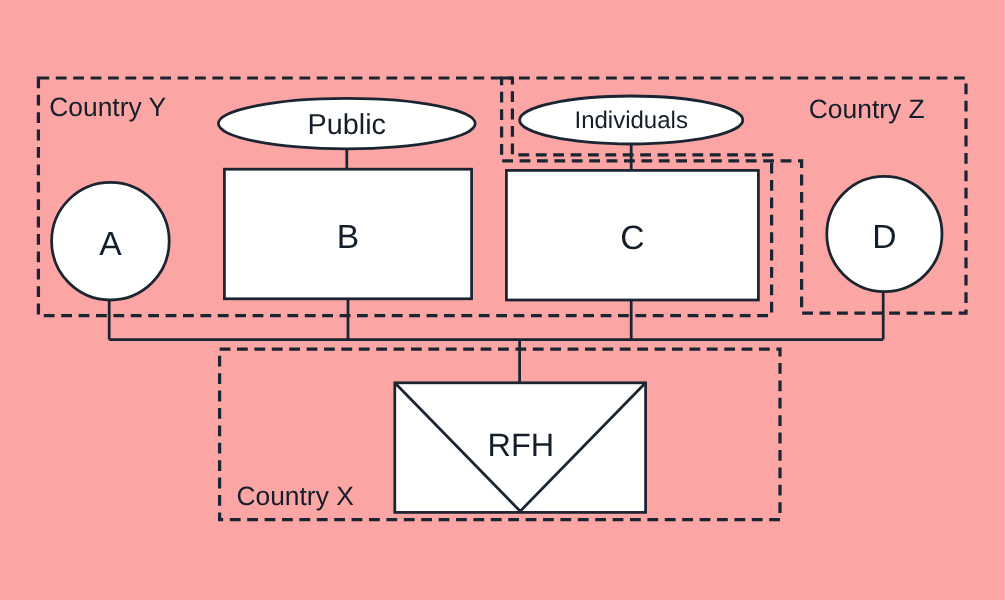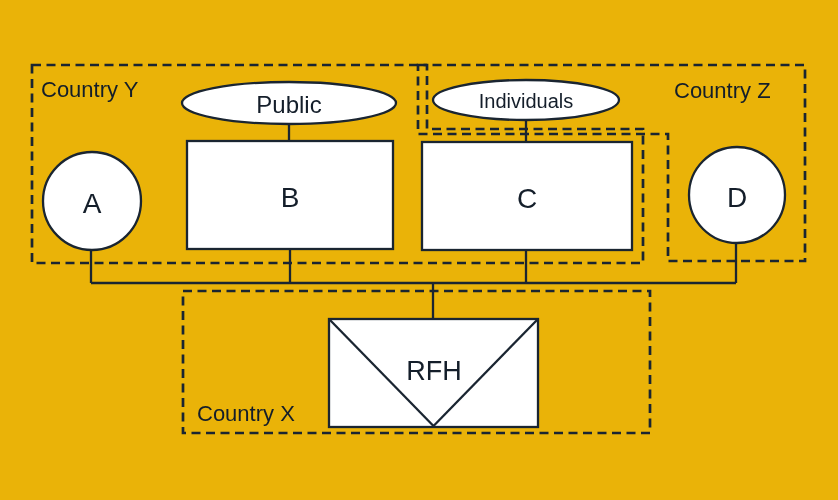--- a/index.html
+++ b/index.html
@@ -4,21 +4,21 @@
 <style>
   html, body {
     margin: 0;
     padding: 0;
     background: #ffffff;
   }
   .stage {
     position: relative;
     width: 838px;
     height: 500px;
-    background: #eab308;
+    background: #fca5a5;
     font-family: "Liberation Sans", sans-serif;
     overflow: hidden;
   }
   svg { display: block; }
   .region-outline {
     fill: none;
     stroke: #1a2531;
     stroke-width: 2.7;
     stroke-dasharray: 9 5.5;
   }

